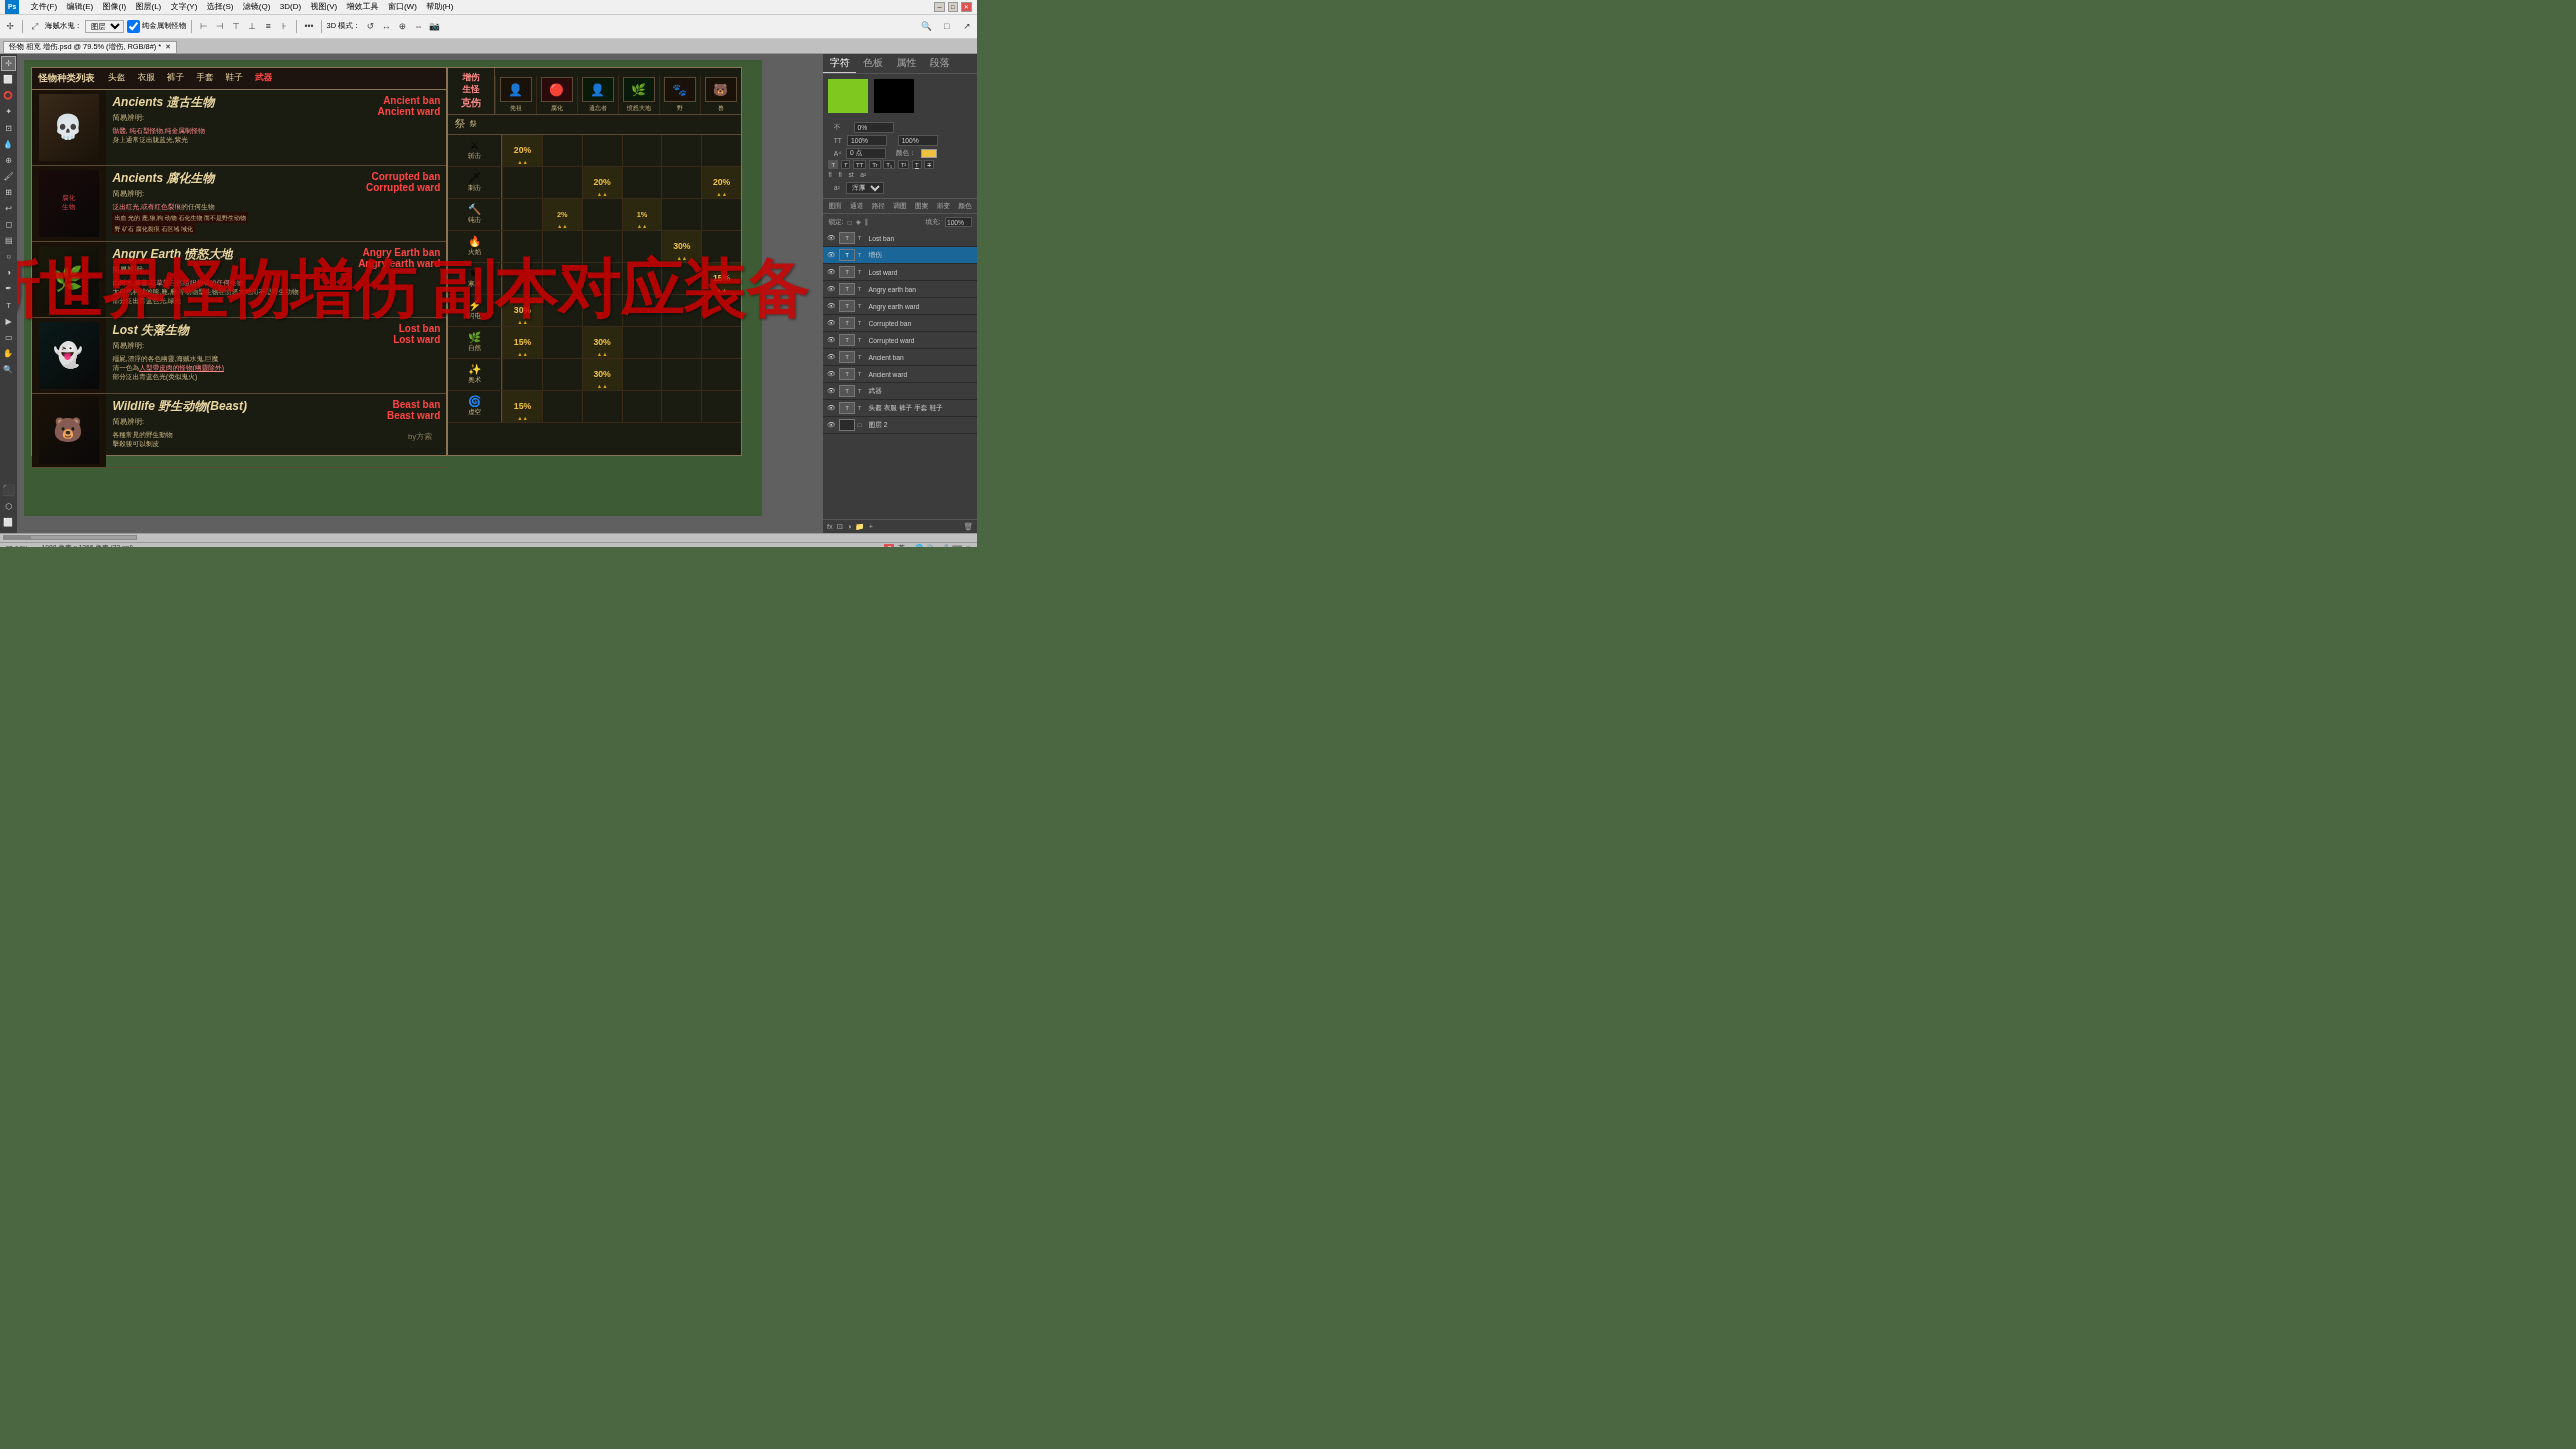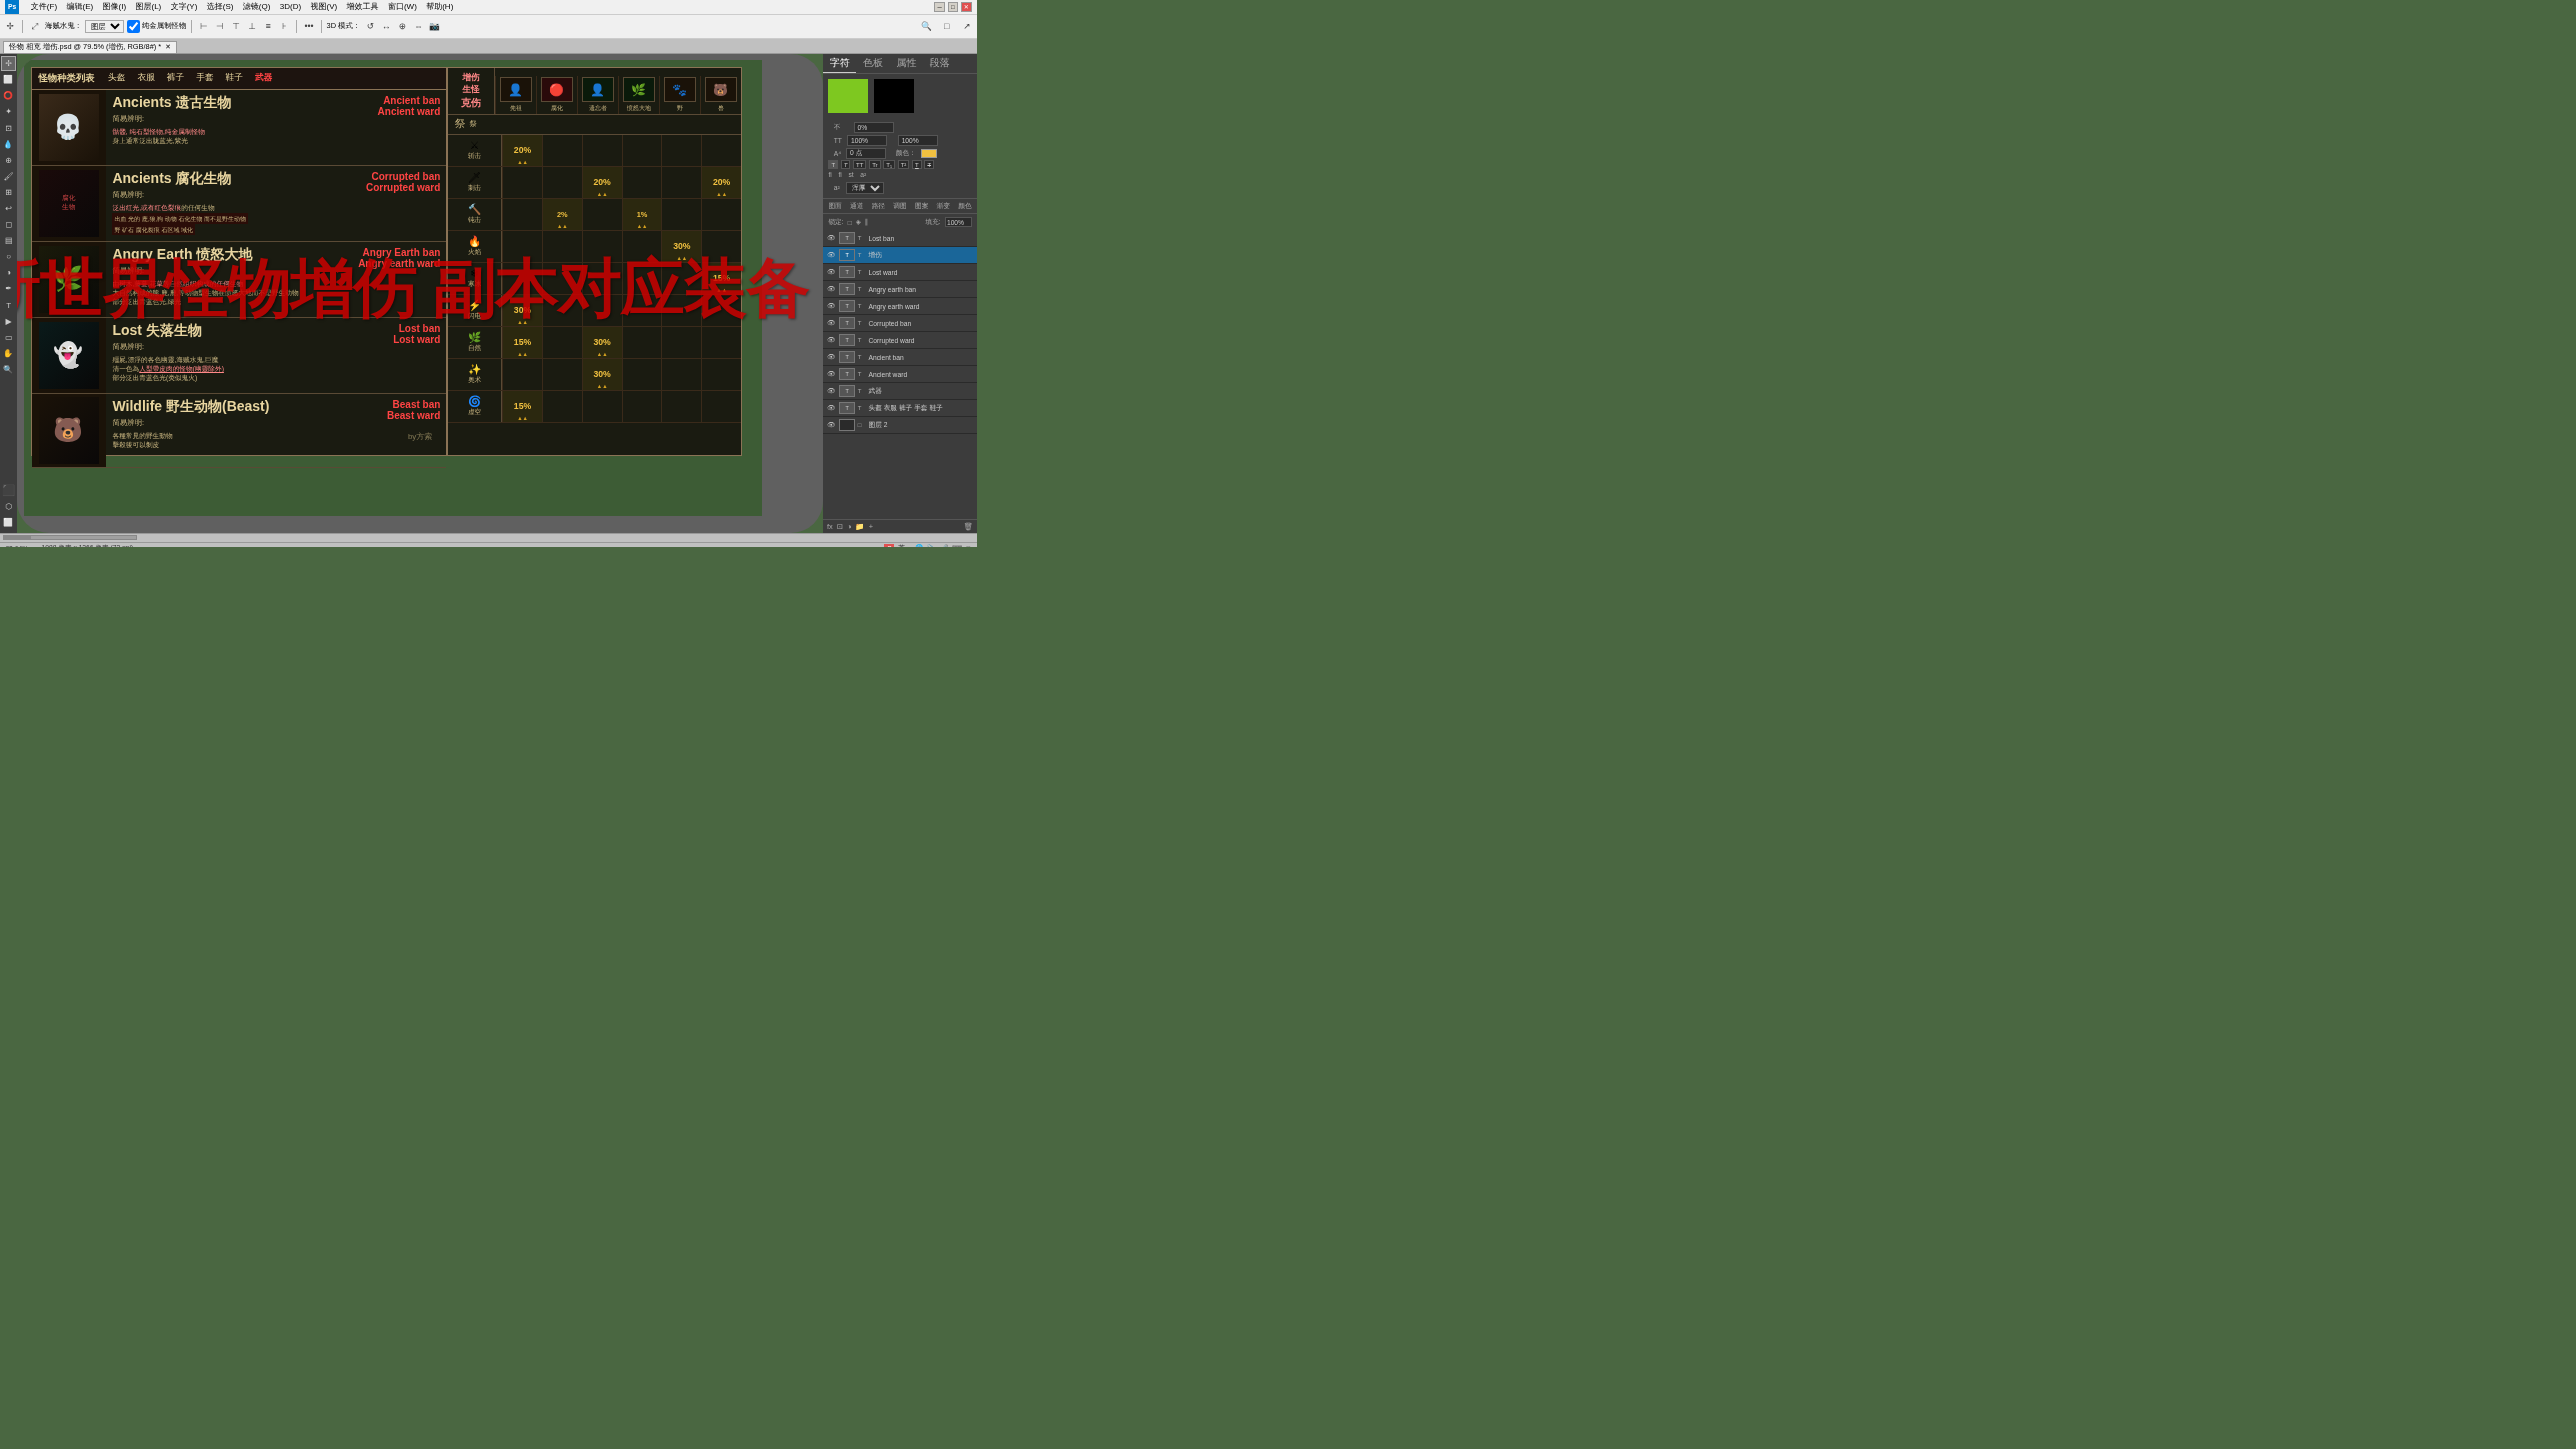--- a/index.html
+++ b/index.html
@@ -106,21 +106,20 @@
 
     
     .canvas-area {
       flex: 1;
       background: #606060;
       position: relative;
       overflow: hidden;
       display: flex;
       align-items: center;
       justify-content: center;
-      border-radius: 32px;
     }
 
     
     .canvas-content {
       position: absolute;
       top: 6.7px;
       left: 6.7px;
       width: 738px;
       height: 456px;
       background: #3d5c35;
@@ -174,23 +173,24 @@
       display: flex; align-items: center; justify-content: center;
       overflow: hidden;
     }
     .monster-info {
       flex: 1;
       padding: 4px 6.7px;
       position: relative;
     }
     .monster-name {
       color: #e8d5a0;
-      font-size: 14px;
+      font-size: 12px;
       font-weight: bold;
       margin-bottom: 2px;
+      font-style: italic;
     }
     .monster-easy-id {
       color: #c8b580;
       font-size: 7.4px;
       margin-bottom: 2.7px;
     }
     .monster-desc {
       color: #c8b580;
       font-size: 6.7px;
       line-height: 1.4;

